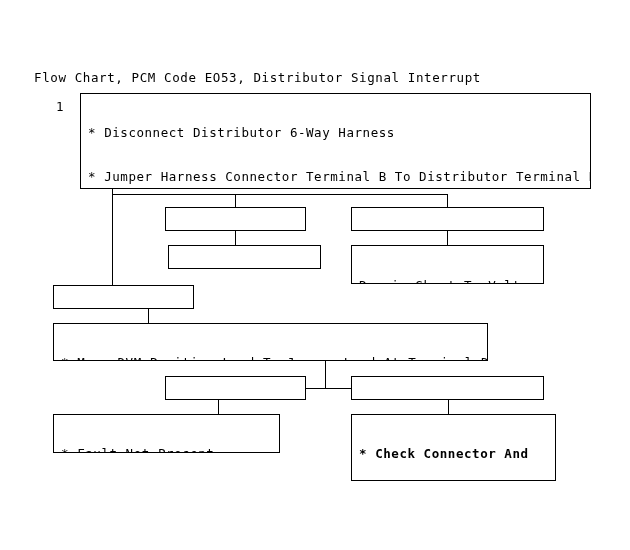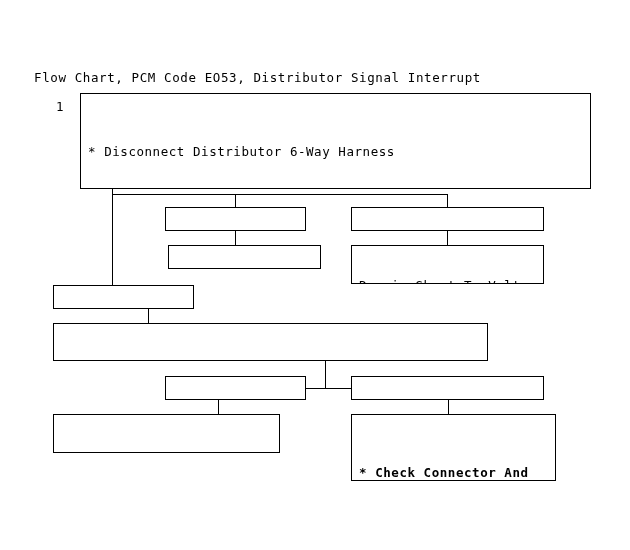--- a/index.html
+++ b/index.html
@@ -42,21 +42,21 @@
     font-size: 12.5px;
     line-height: 14.6px;
     letter-spacing: 0.55px;
     white-space: pre;
     overflow: hidden;
   }
   .box .txt {
     display: block;
     white-space: pre;
   }
-  .pad-main  { padding: 22px 0 0 7px; }
+  .pad-main  { padding: 3px 0 0 7px; }
   .pad-small { padding: 4px 0 0 7px; }
   .ln {
     position: absolute;
     background: #000000;
   }
   .hline { height: 1px; }
   .vline { width: 1px; }
 </style>
 </head>
 <body>

